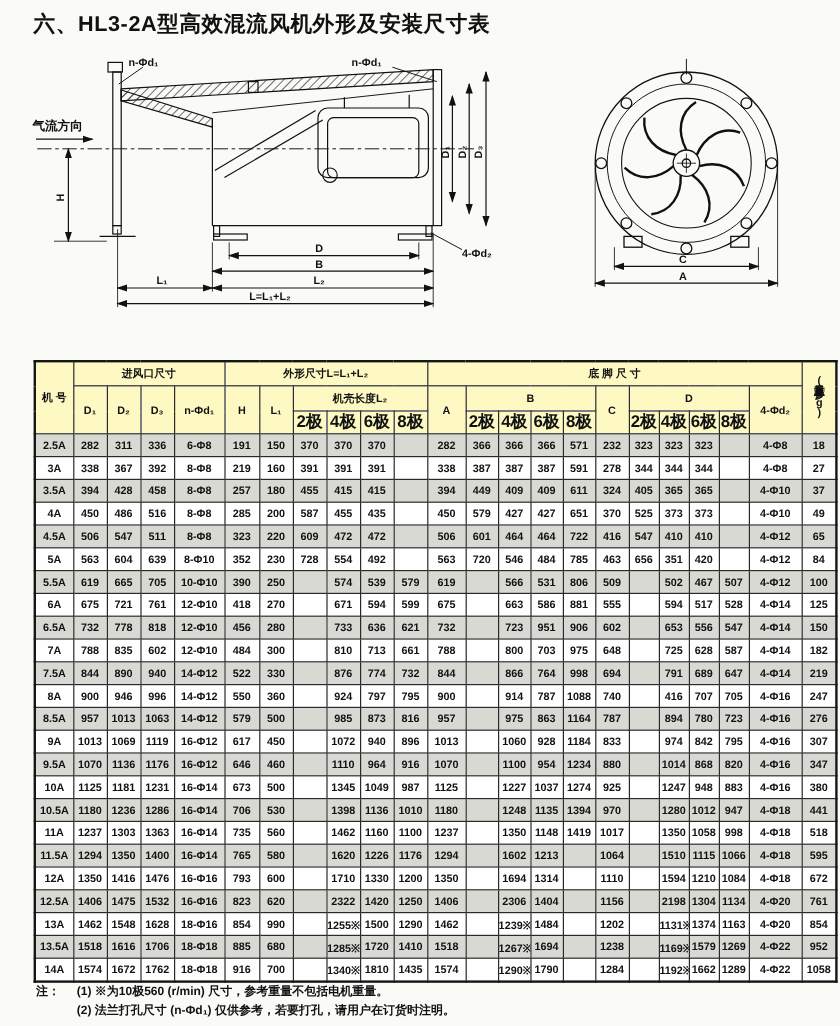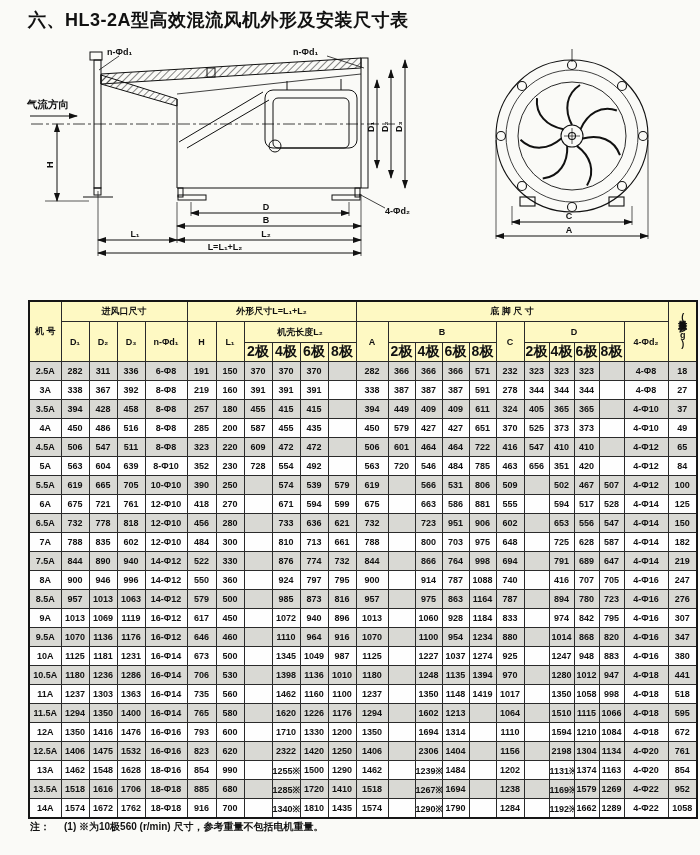--- a/index.html
+++ b/index.html
@@ -827,17 +827,18 @@
           <td>1058</td>
         </tr>
       </tbody>
   </table>
 
   <div class="notes">
     <div class="nrow">
       <span class="prefix">注：</span>
       <div class="nitems">
         <div>(1) ※为10极560 (r/min) 尺寸，参考重量不包括电机重量。</div>
+        <div>(2) 法兰打孔尺寸 (n-Φd₁) 仅供参考，若要打孔，请用户在订货时注明。</div>
       </div>
     </div>
   </div>
 
 </div>
 
 </body></html>

